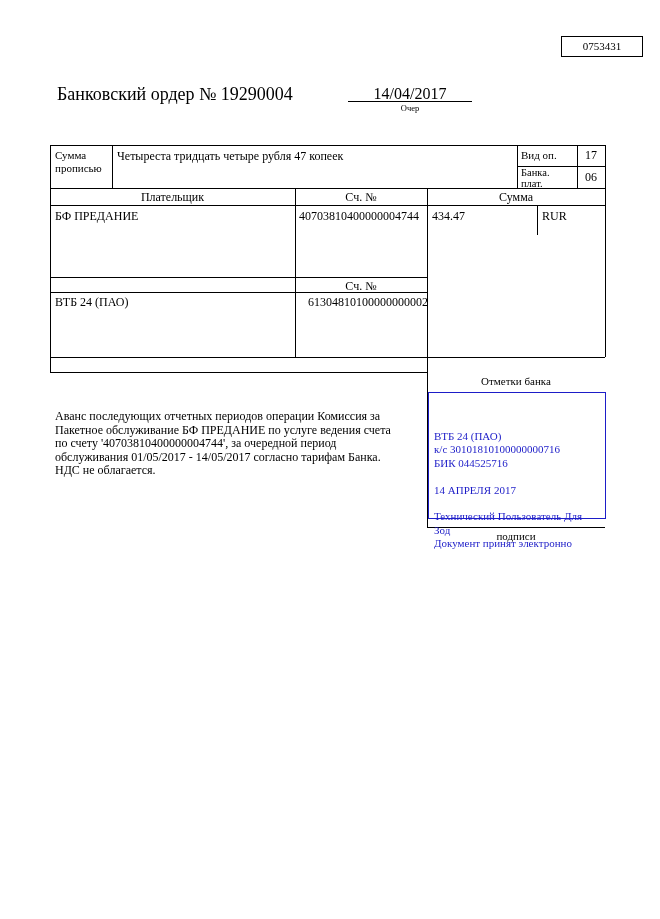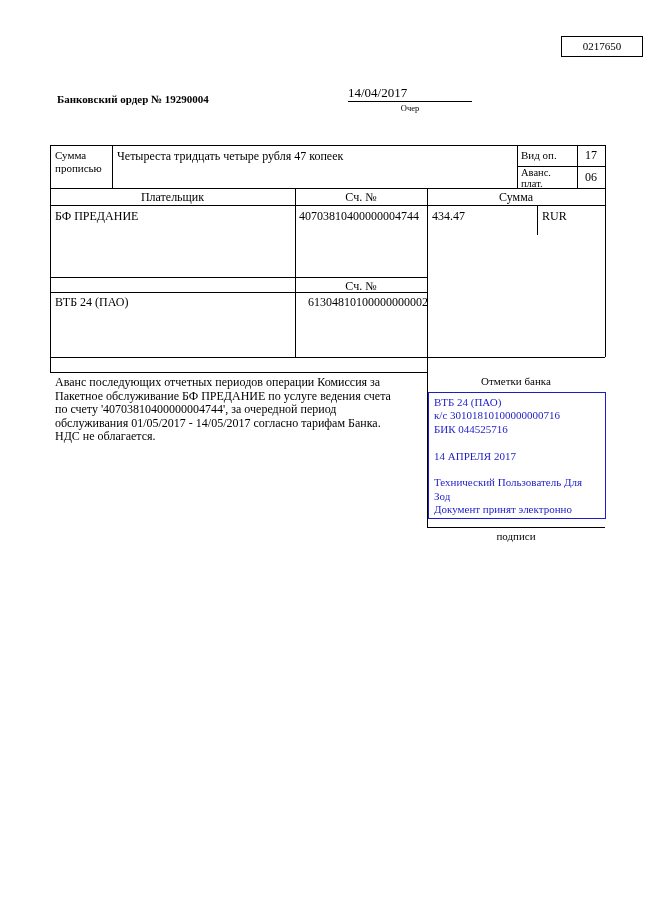--- a/index.html
+++ b/index.html
@@ -7,28 +7,28 @@
   body {
     width:660px; height:919px; position:relative;
     font-family:"Liberation Serif", serif;
     color:#000;
   }
   .page { position:absolute; left:0; top:0; width:660px; height:919px; }
   .abs { position:absolute; }
   .hl { position:absolute; height:0; border-top:1px solid #000; }
   .vl { position:absolute; width:0; border-left:1px solid #000; }
   .c { text-align:center; }
-  .prelines { white-space:pre-line; }
+  .prelines { white-space:pre-line;margin-top:34px; }
 
   .form-code {
     left:561px; top:36px; width:82px; height:21px;
     border:1px solid #000; font-size:11px; line-height:19px; text-align:center;
   }
-  .title { left:57px; top:93px; font-size:11px; font-weight:bold; }
-  .date-value { left:348px; top:85px; width:124px; font-size:13px; text-align:left; }
+  .title { left:57px; top:84px; font-size:18px; font-weight:normal; }
+  .date-value { left:348px; top:85px; width:124px; font-size:16px; text-align:center; }
   .date-label { left:348px; top:103px; width:124px; font-size:8.5px; text-align:center; }
 
   .lbl { font-size:11px; }
   .lbl-sm { font-size:10.5px; }
   .hdr { font-size:12px; }
   .val { font-size:12px; }
   .purpose-text { font-size:12px; line-height:13.5px; }
 
   .marks-box {
     left:428px; top:392px; width:178px; height:127px;
@@ -38,21 +38,21 @@
     left:434px; top:396px; width:170px;
     font-size:11px; line-height:13.4px;
     color:var(--marks-blue, #1d1dc8);
   }
 </style>
 </head>
 <body>
 
 <div class="page">
 
-  <div class="abs form-code">0217650</div>
+  <div class="abs form-code">0753431</div>
   <div class="abs title">Банковский ордер № 19290004</div>
   <div class="abs date-value">14/04/2017</div>
   <div class="hl" style="left:348px;top:101px;width:124px"></div>
   <div class="abs date-label">Очер</div>
 
   <div class="hl" style="left:50px;top:145px;width:555px"></div>
   <div class="hl" style="left:517px;top:166px;width:88px"></div>
   <div class="hl" style="left:50px;top:188px;width:555px"></div>
   <div class="hl" style="left:50px;top:205px;width:555px"></div>
   <div class="hl" style="left:50px;top:277px;width:377px"></div>
@@ -71,21 +71,21 @@
   <div class="vl" style="left:537px;top:205px;height:30px"></div>
 
   <div class="abs lbl" style="left:55px;top:149px;line-height:13px">
     <div>Сумма</div>
     <div>прописью</div>
   </div>
   <div class="abs val" style="left:117px;top:149px">Четыреста тридцать четыре рубля 47 копеек</div>
   <div class="abs lbl" style="left:521px;top:149px">Вид оп.</div>
   <div class="abs val c" style="left:577px;top:148px;width:28px">17</div>
   <div class="abs lbl-sm" style="left:521px;top:168px;line-height:10.5px">
-    <div>Аванс.</div>
+    <div>Банка.</div>
     <div>плат.</div>
   </div>
   <div class="abs val c" style="left:577px;top:170px;width:28px">06</div>
 
   <div class="abs hdr c" style="left:50px;top:190px;width:245px">Плательщик</div>
   <div class="abs hdr c" style="left:295px;top:190px;width:132px">Сч. №</div>
   <div class="abs hdr c" style="left:427px;top:190px;width:178px">Сумма</div>
 
   <div class="abs val" style="left:55px;top:209px">БФ ПРЕДАНИЕ</div>
   <div class="abs val" style="left:299px;top:209px">40703810400000004744</div>

